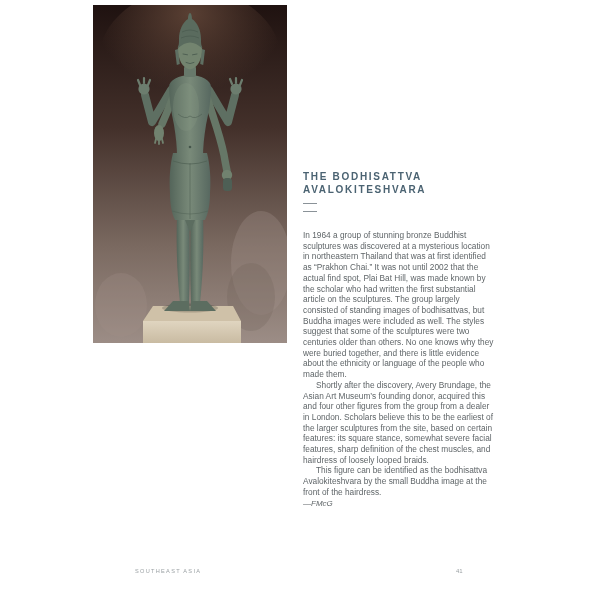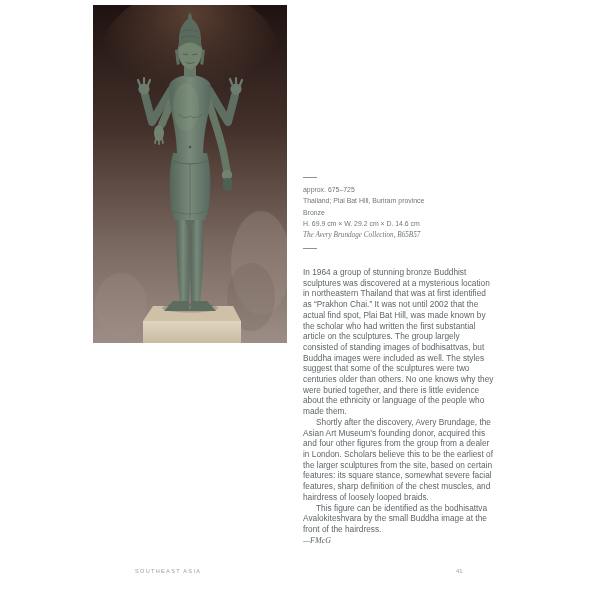--- a/index.html
+++ b/index.html
@@ -47,21 +47,21 @@
     margin-top: 18px;
     color: var(--body-text, #5f6568);
     font-size: 8.3px;
     line-height: 10.7px;
   }
   .essay p { margin: 0; }
   .essay p.indent { text-indent: 13px; }
   .attribution {
     margin-top: 1px;
     font-style: italic;
-    font-family: Liberation Serif, serif;
+    font-family: Liberation Sans, sans-serif;
     font-size: 8px;
     color: var(--body-text, #5f6568);
   }
   .section-label {
     position: absolute;
     left: 135px;
     top: 568px;
     font-size: 5.6px;
     letter-spacing: 1.3px;
     color: var(--footer-text, #9ba1a4);
@@ -150,28 +150,22 @@
       <path d="M85,44 C85,39 90,36 97,36 C104,36 109,39 109,44 C109,54 105,63 97,64.5 C89,63 85,54 85,44 Z" fill="#73846f"></path>
       <path d="M90,49 l4.5,0.8 M99.5,49.8 l4.5,-0.8" stroke="#46574c" stroke-width="1" stroke-linecap="round" opacity="0.8"></path>
       <path d="M93,57.5 q4,2.4 8,0" stroke="#46574c" stroke-width="1" fill="none" stroke-linecap="round" opacity="0.8"></path>
 
       <path d="M97,8 C98.2,8 99,11 99,14 C104,17 108,25 108,34 C108,38 108,40 109.5,43.5 C105,39.5 101,37.5 97,37.5 C93,37.5 89,39.5 84.5,43.5 C86,40 86,38 86,34 C86,25 90,17 95,14 C95,11 95.8,8 97,8 Z" fill="#5a6b5e"></path>
       <path d="M89,27 q8,-4 16,0 M88,33 q9,-4 18,0" stroke="#46574c" stroke-width="0.8" fill="none" opacity="0.7"></path>
     </svg>
   </figure>
 
   <div class="text-col">
+    <h1 class="title">THE BODHISATTVA AVALOKITESHVARA</h1>
     <div class="rule"></div>
-    <div class="meta">
-      <div>approx. 675–725</div>
-      <div>Thailand; Plai Bat Hill, Buriram province</div>
-      <div>Bronze</div>
-      <div>H. 69.9 cm × W. 29.2 cm × D. 14.6 cm</div>
-      <div class="credit">The Avery Brundage Collection, B65B57</div>
-    </div>
     <div class="rule"></div>
     <div class="essay">
       <p>In 1964 a group of stunning bronze Buddhist sculptures was discovered at a mysterious location in northeastern Thailand that was at first identified as “Prakhon Chai.” It was not until 2002 that the actual find spot, Plai Bat Hill, was made known by the scholar who had written the first substantial article on the sculptures. The group largely consisted of standing images of bodhisattvas, but Buddha images were included as well. The styles suggest that some of the sculptures were two centuries older than others. No one knows why they were buried together, and there is little evidence about the ethnicity or language of the people who made them.</p>
       <p class="indent">Shortly after the discovery, Avery Brundage, the Asian Art Museum’s founding donor, acquired this and four other figures from the group from a dealer in London. Scholars believe this to be the earliest of the larger sculptures from the site, based on certain features: its square stance, somewhat severe facial features, sharp definition of the chest muscles, and hairdress of loosely looped braids.</p>
       <p class="indent">This figure can be identified as the bodhisattva Avalokiteshvara by the small Buddha image at the front of the hairdress.</p>
       <div class="attribution">—FMcG</div>
     </div>
   </div>
 
   <div class="section-label">SOUTHEAST ASIA</div>

